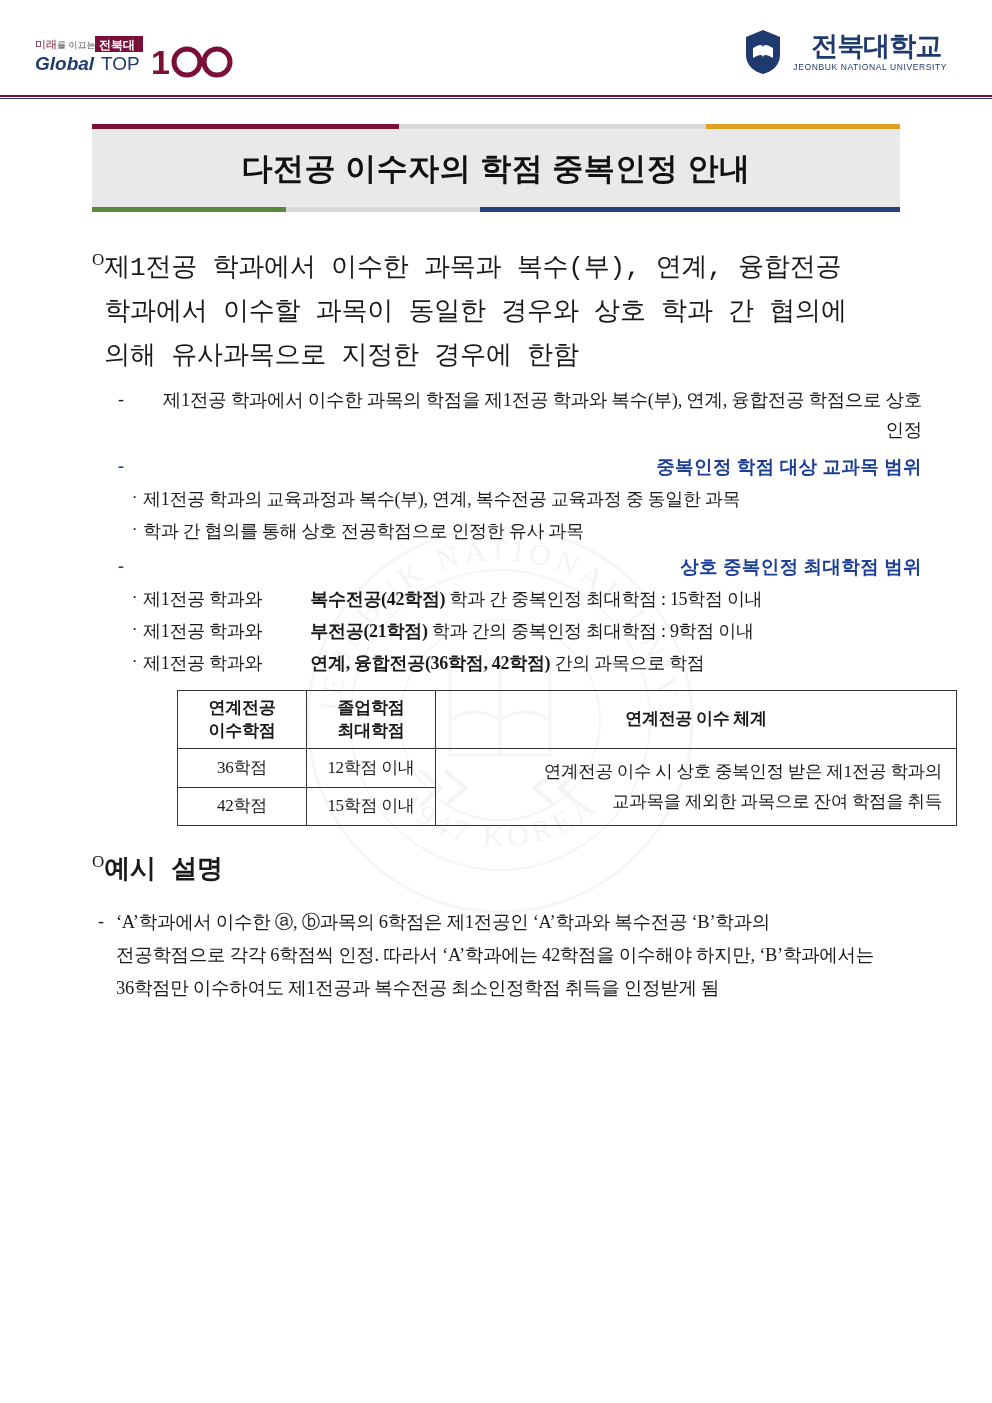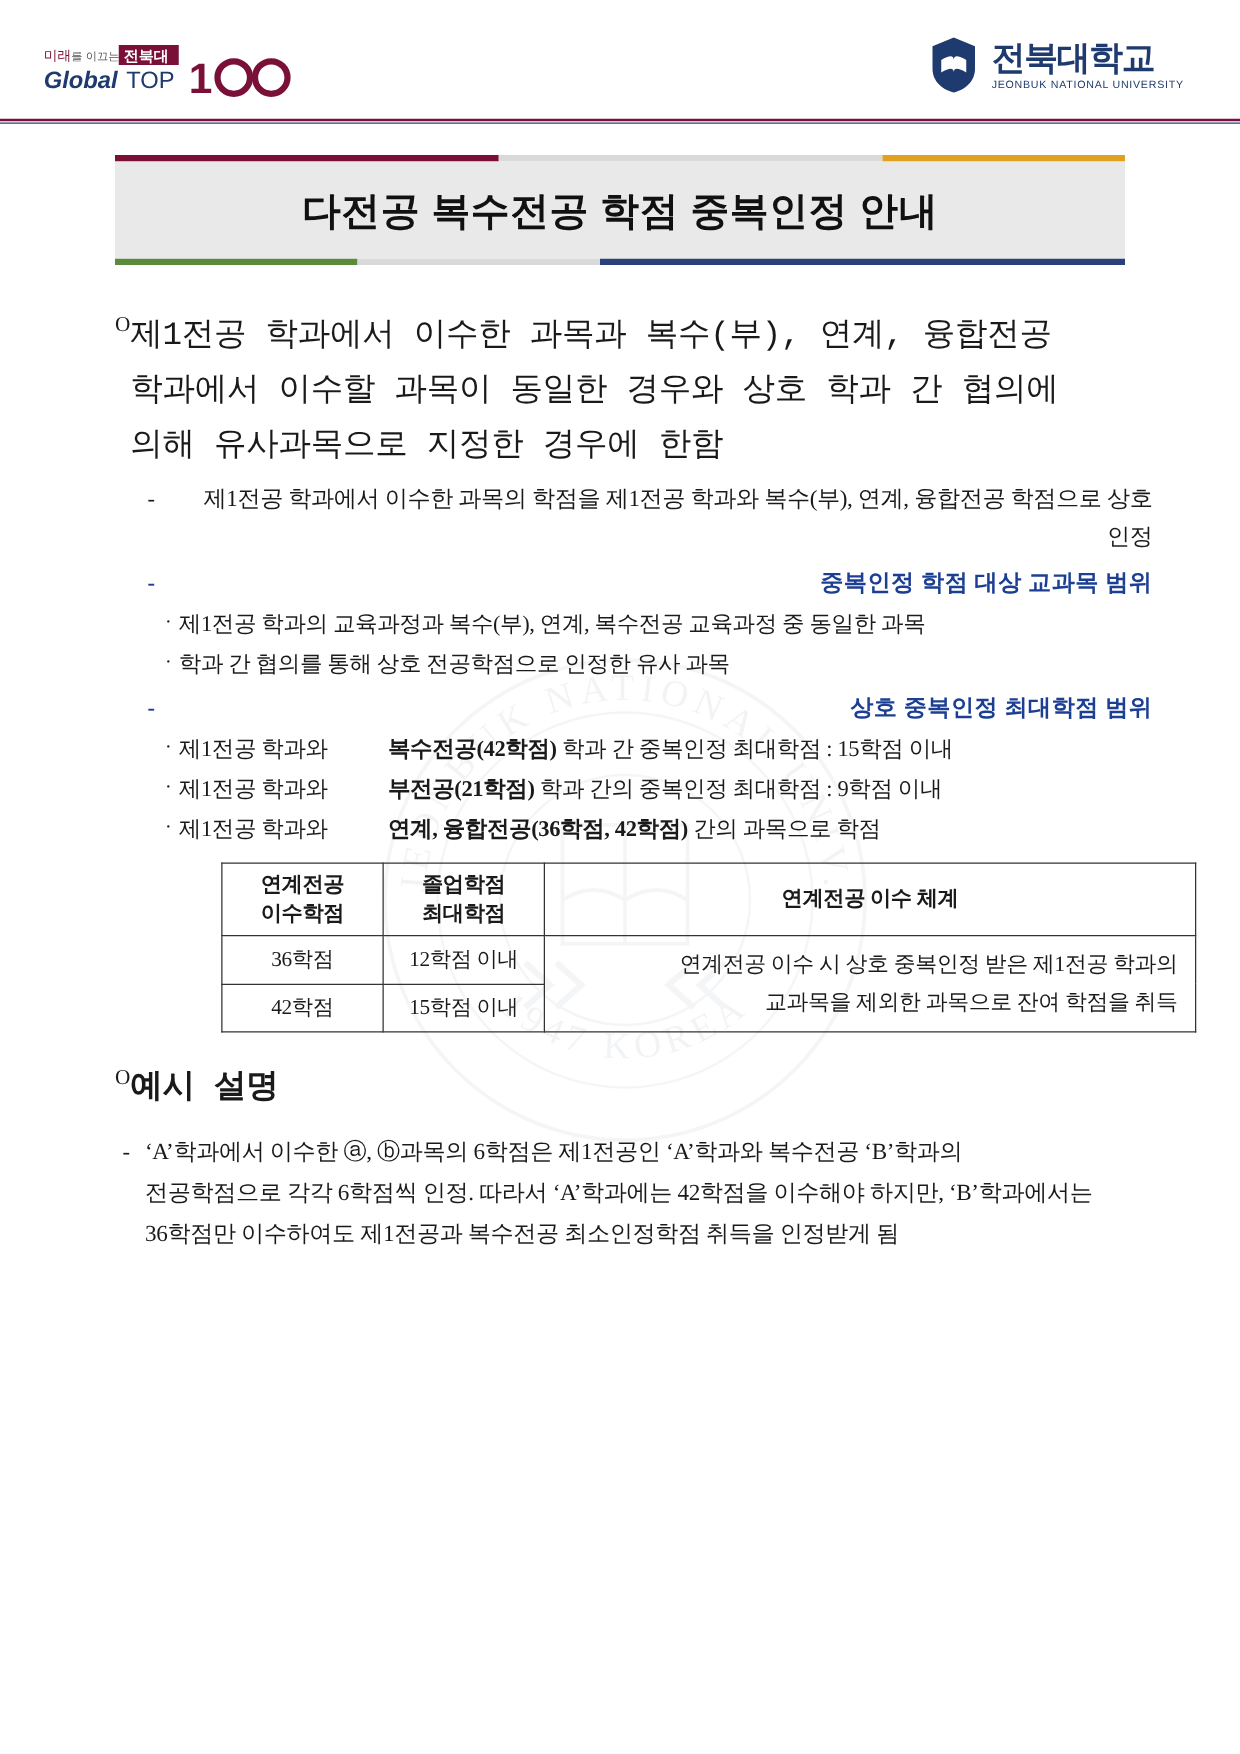--- a/index.html
+++ b/index.html
@@ -53,20 +53,21 @@
     width: 40px;
     height: 48px;
   }
   .jbnu-text-ko {
     font-family: "Liberation Sans", sans-serif;
     font-size: 27px;
     font-weight: bold;
     color: #1f3a6e;
     letter-spacing: -1px;
     line-height: 1.05;
+    margin-left: 18px;
   }
   .jbnu-text-en {
     font-family: "Liberation Sans", sans-serif;
     font-size: 8.5px;
     color: #1f3a6e;
     letter-spacing: 0.6px;
     margin-top: 2px;
   }
   .header-rule {
     position: absolute;
@@ -326,21 +327,21 @@
   <div class="header-rule-2"></div>
 </div>
 
 <div class="title-wrap">
   <div class="title-top-accent">
       <i class="a1"></i>
       <i class="a2"></i>
       <i class="a3"></i>
     </div>
   <div class="title-bar">
-    <div class="doc-title">다전공 복수전공 학점 중복인정 안내</div>
+    <div class="doc-title">다전공 이수자의 학점 중복인정 안내</div>
   </div>
   <div class="title-bottom-accent">
       <i class="b1"></i>
       <i class="b2"></i>
       <i class="b3"></i>
     </div>
 </div>
 
 <div class="content">
 

